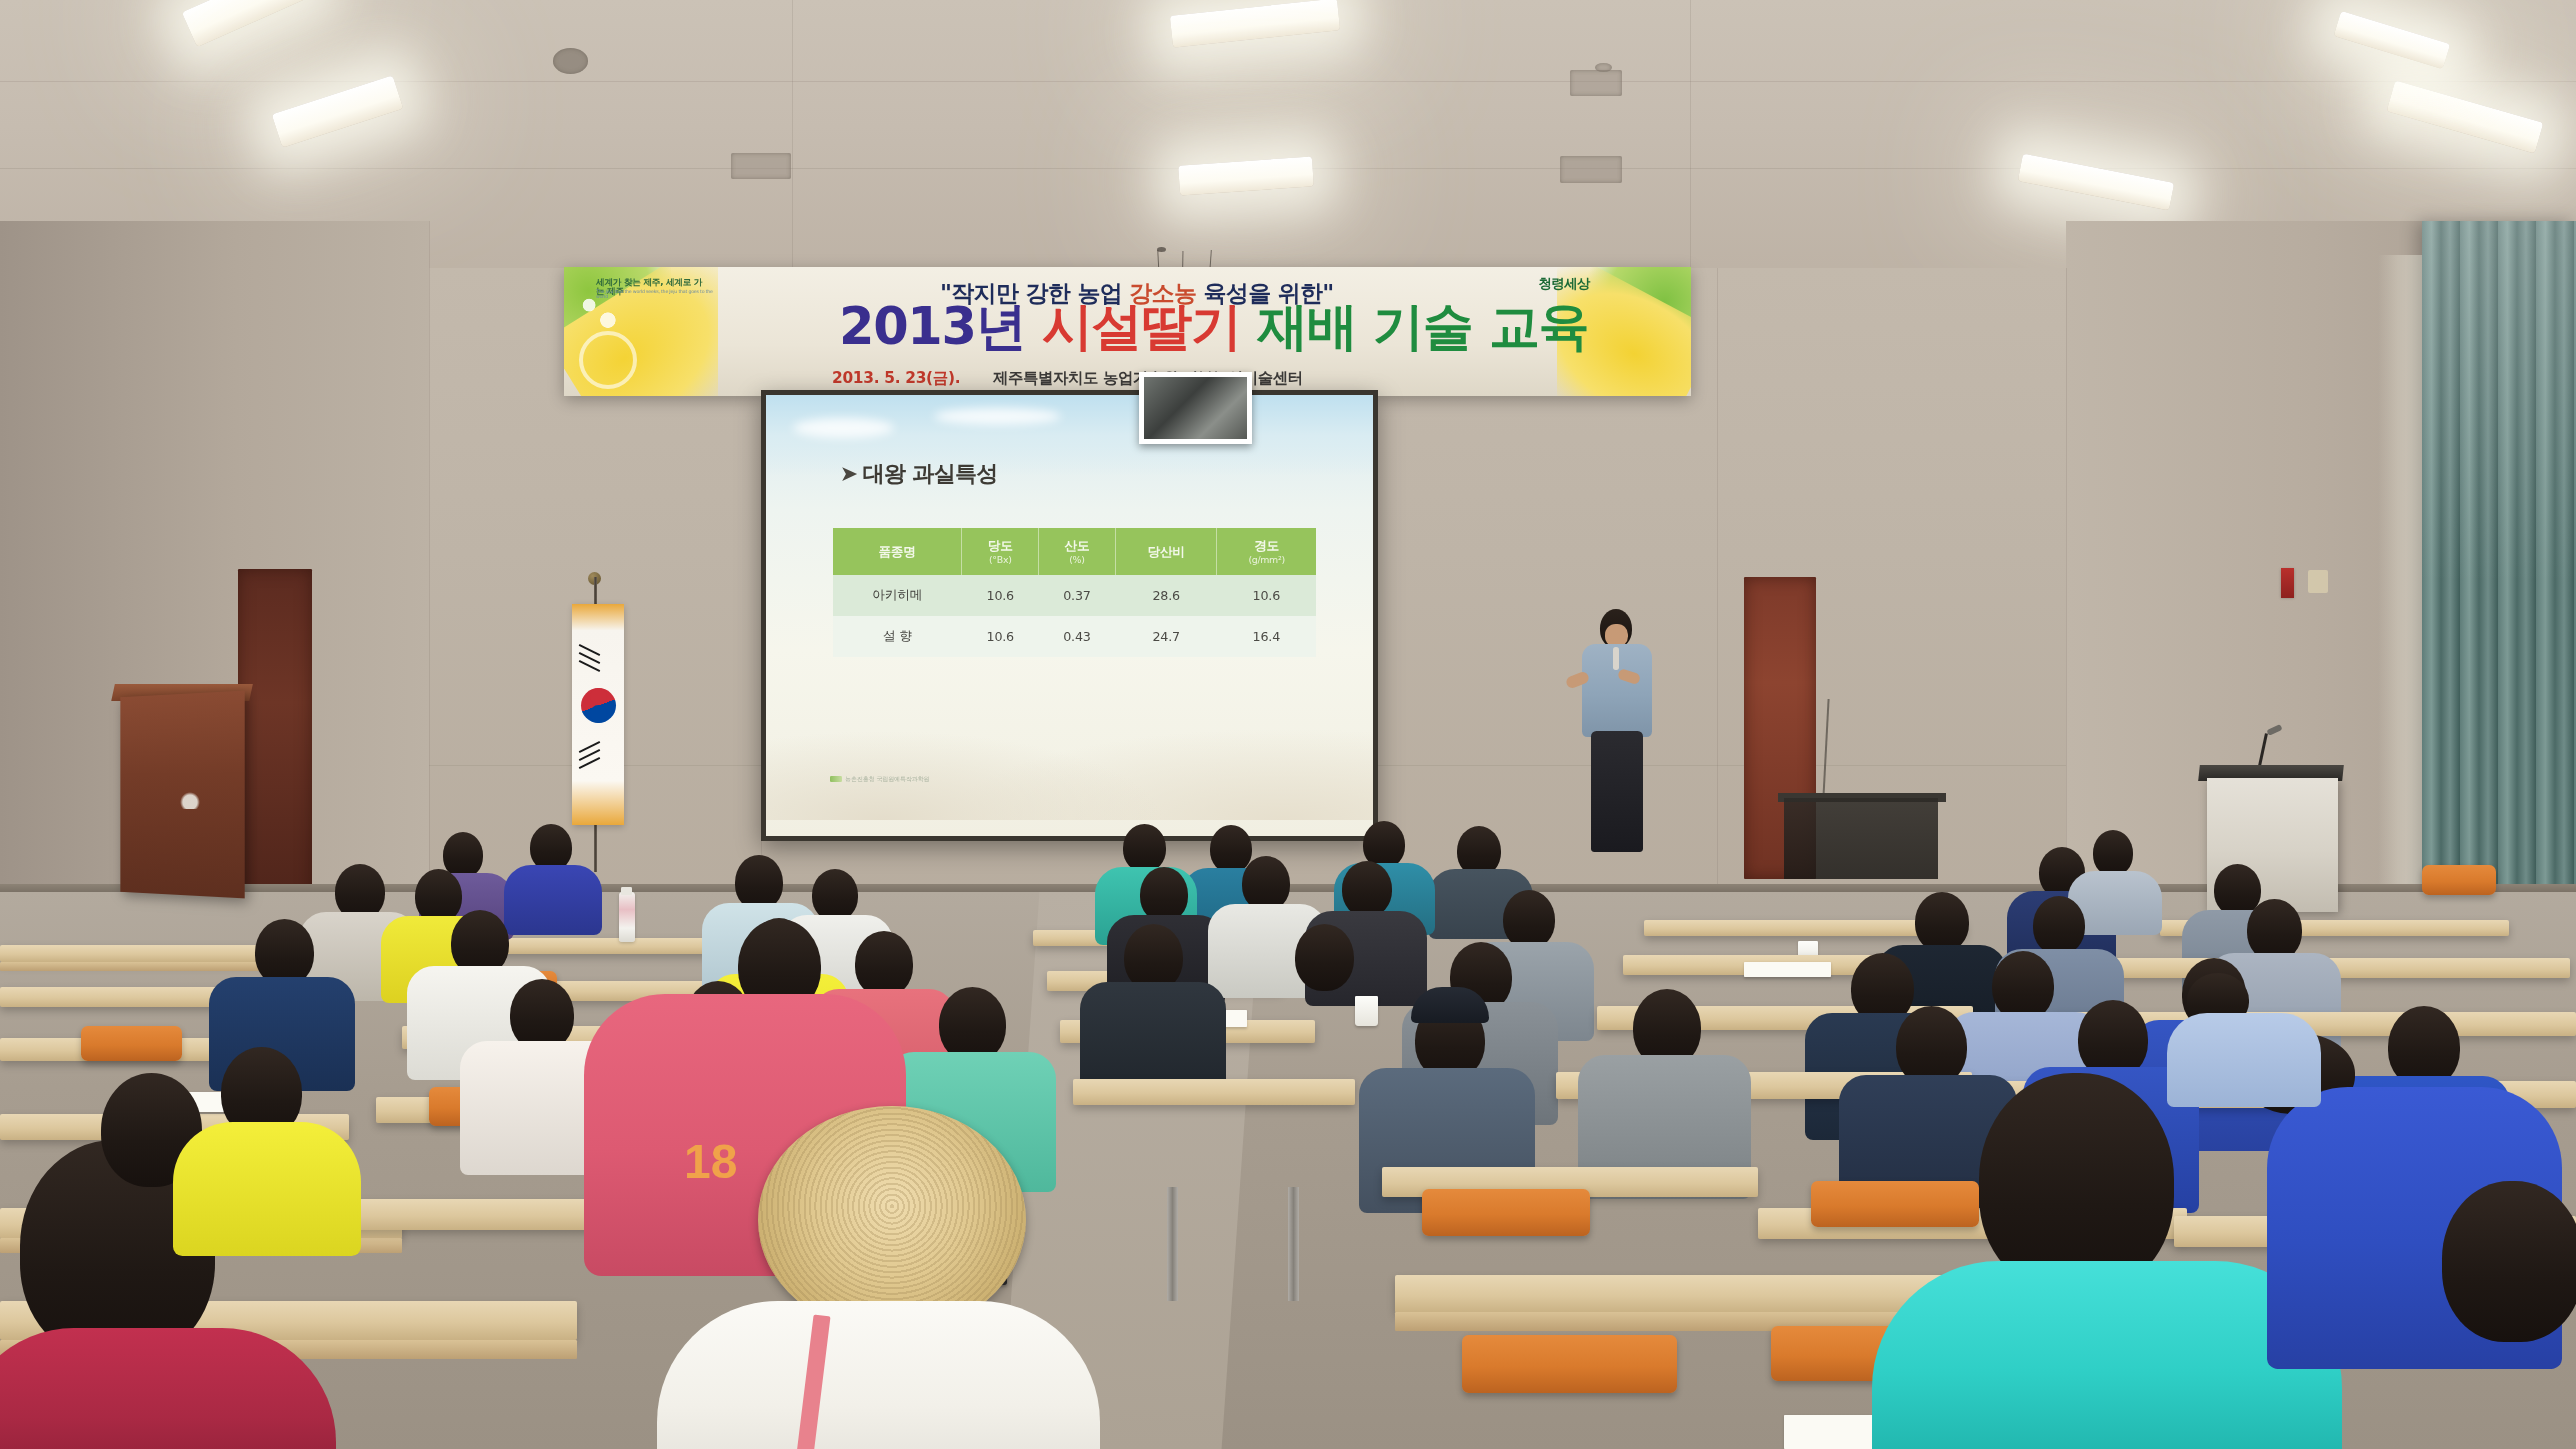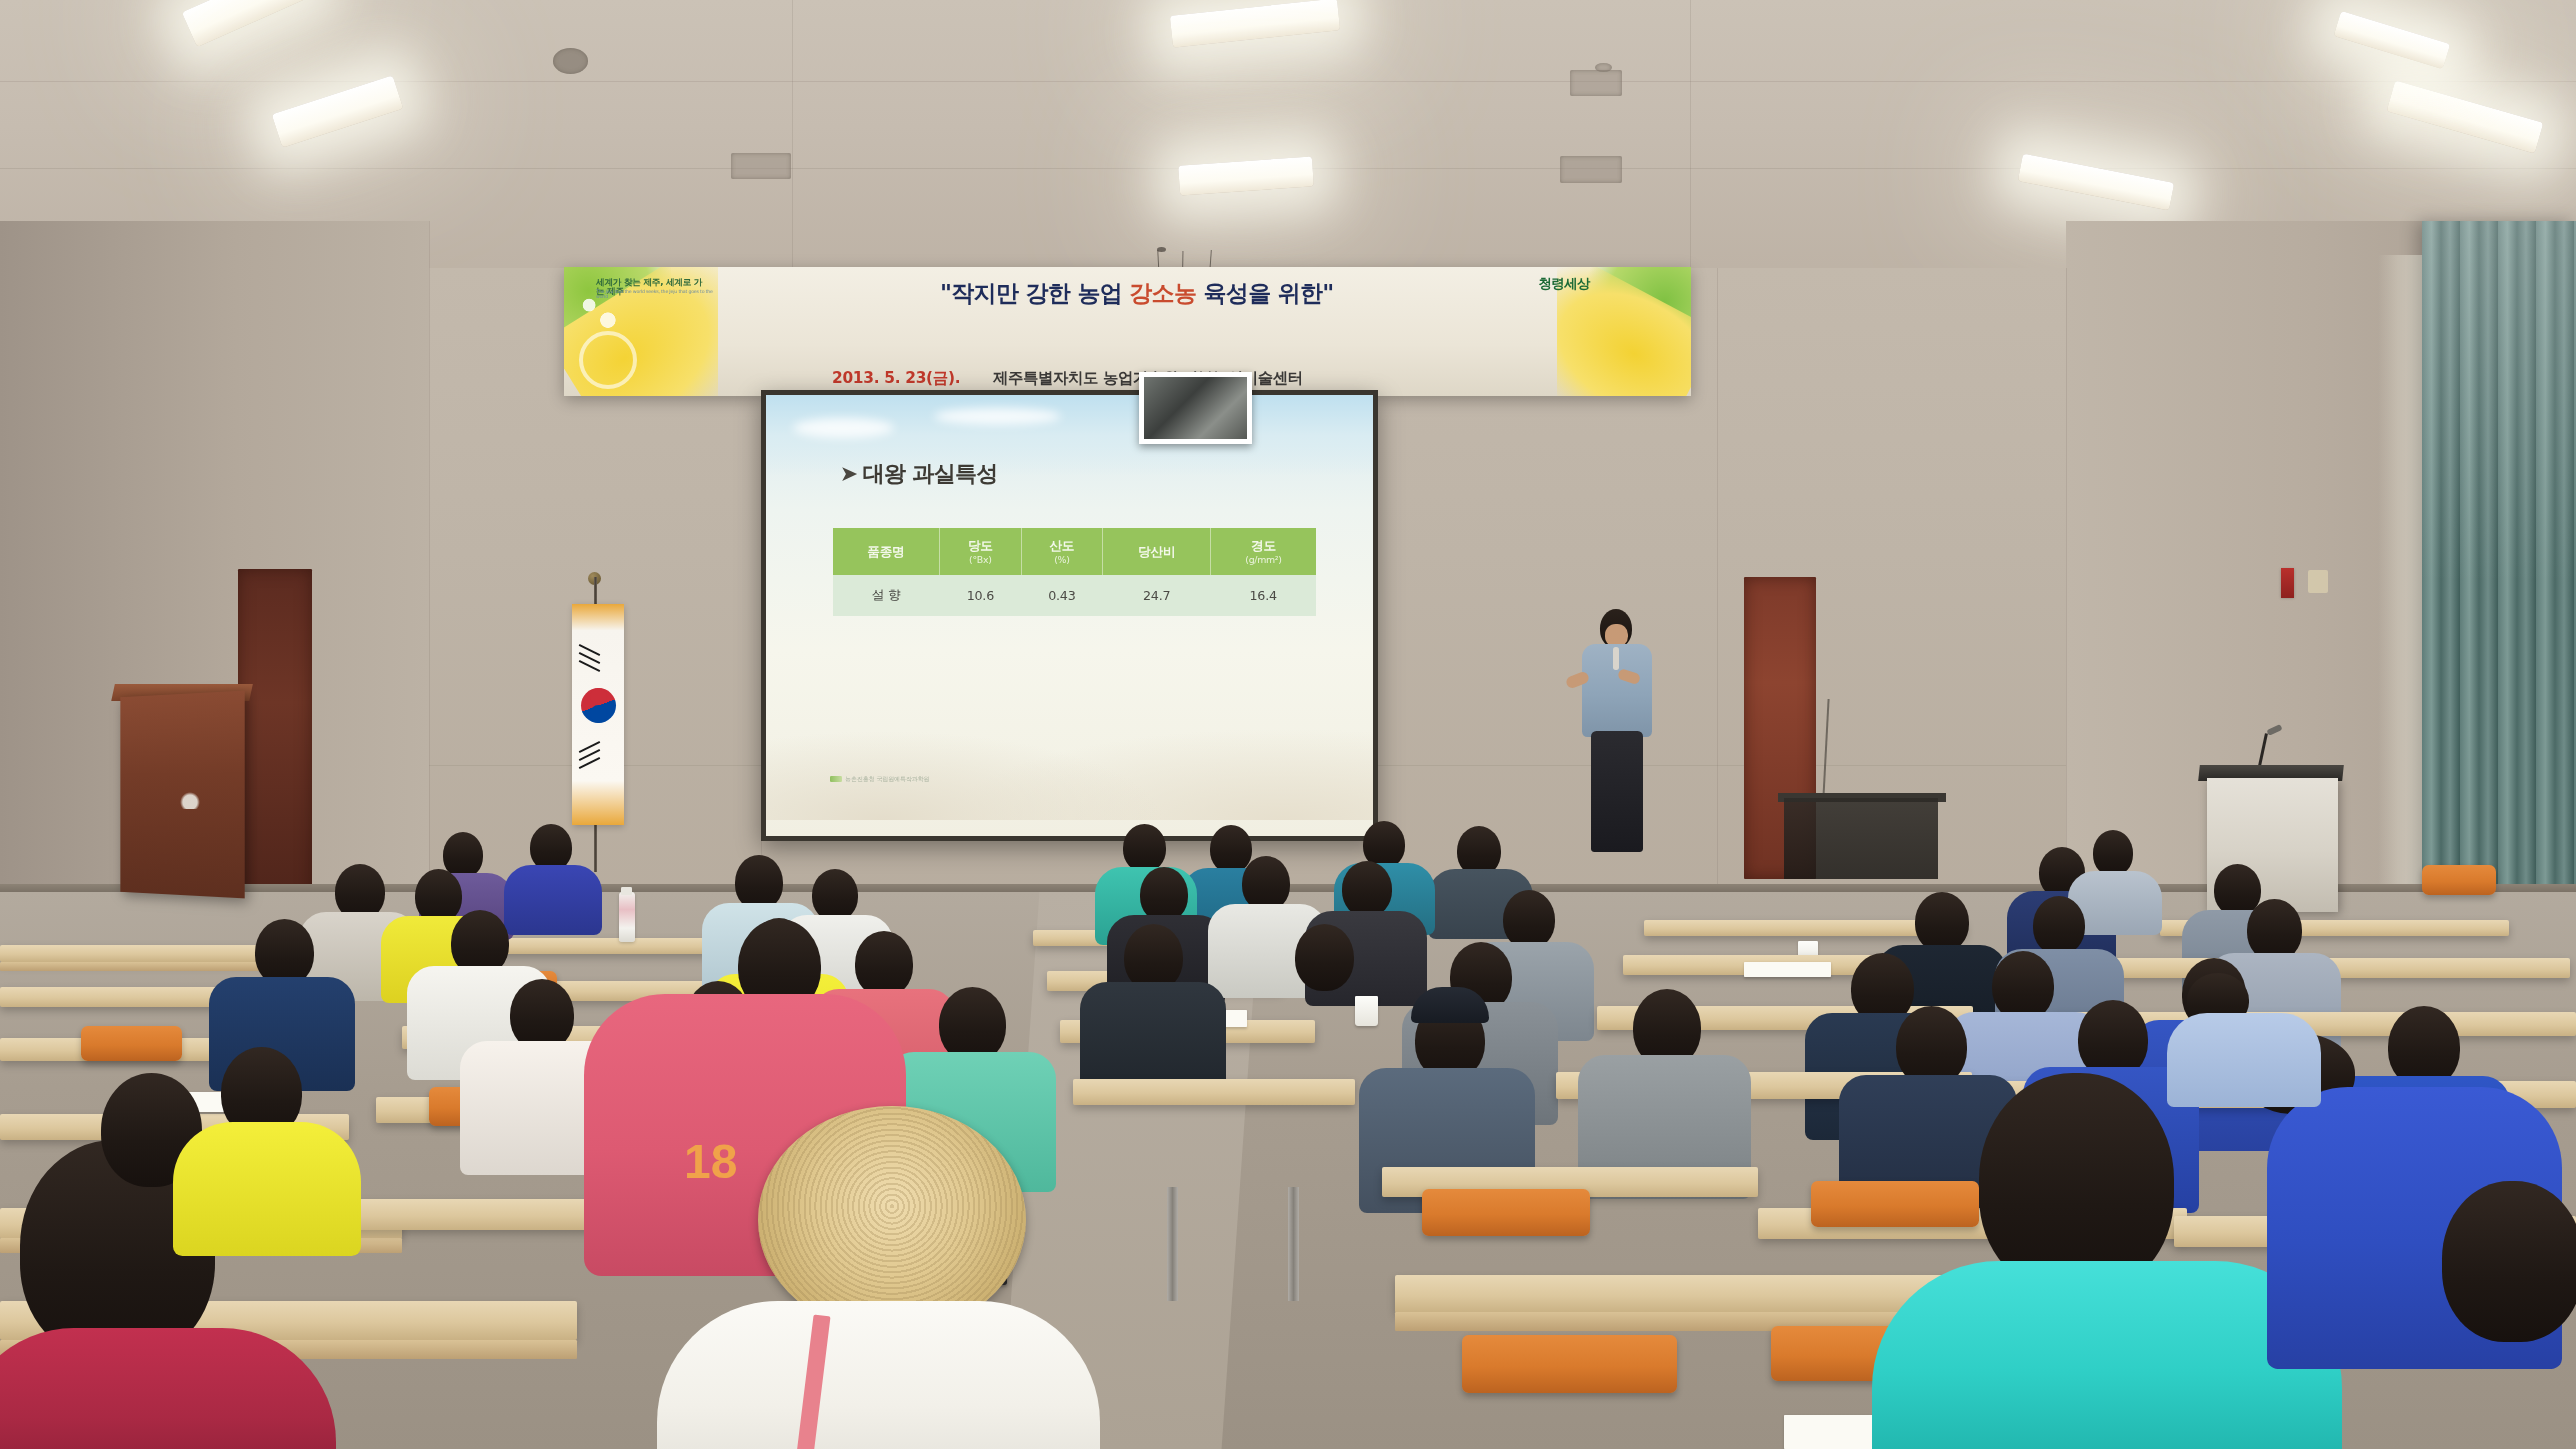--- a/index.html
+++ b/index.html
@@ -301,20 +301,21 @@
     <div class="banner-logo-r">
       <div class="br-green"></div>
         <div class="br-yellow"></div>
     </div>
 
     <div class="bn-slogan-sm">세계가 찾는 제주, 세계로 가는 제주</div>
     <div class="bn-slogan-en">The Jeju that the world seeks, the Jeju that goes to the world</div>
 
     <div class="bn-quote"><span>"작지만 강한 농업 </span><span class="hl">강소농</span><span> 육성을 위한"</span></div>
 
+    <div class="bn-title"><span class="bn-t-year">2013년</span> <span class="bn-t-red">시설딸기</span> <span class="bn-t-green">재배 기술 교육</span></div>
 
     <div class="bn-date">2013. 5. 23(금).</div>
     <div class="bn-org">제주특별자치도 농업기술원 서부농업기술센터</div>
     <div class="bn-cheong"><span>청령세상</span></div>
   </div>
 
   <div class="screen-frame">
     <div class="screen">
       <div class="sky"></div>
       <div class="cloud" style="left:27px;top:23px;width:101px;height:20px;"></div>
@@ -329,20 +330,27 @@
           <tr>
             <th><span>품종명</span><span class="unit"></span></th>
             <th><span>당도</span><span class="unit">(°Bx)</span></th>
             <th><span>산도</span><span class="unit">(%)</span></th>
             <th><span>당산비</span><span class="unit"></span></th>
             <th><span>경도</span><span class="unit">(g/mm²)</span></th>
           </tr>
         </thead>
         <tbody>
           <tr>
+            <td class="nm">아키히메</td>
+            <td>10.6</td>
+            <td>0.37</td>
+            <td>28.6</td>
+            <td>10.6</td>
+          </tr>
+          <tr>
             <td class="nm">설  향</td>
             <td>10.6</td>
             <td>0.43</td>
             <td>24.7</td>
             <td>16.4</td>
           </tr>
         </tbody>
       </table>
 
 

